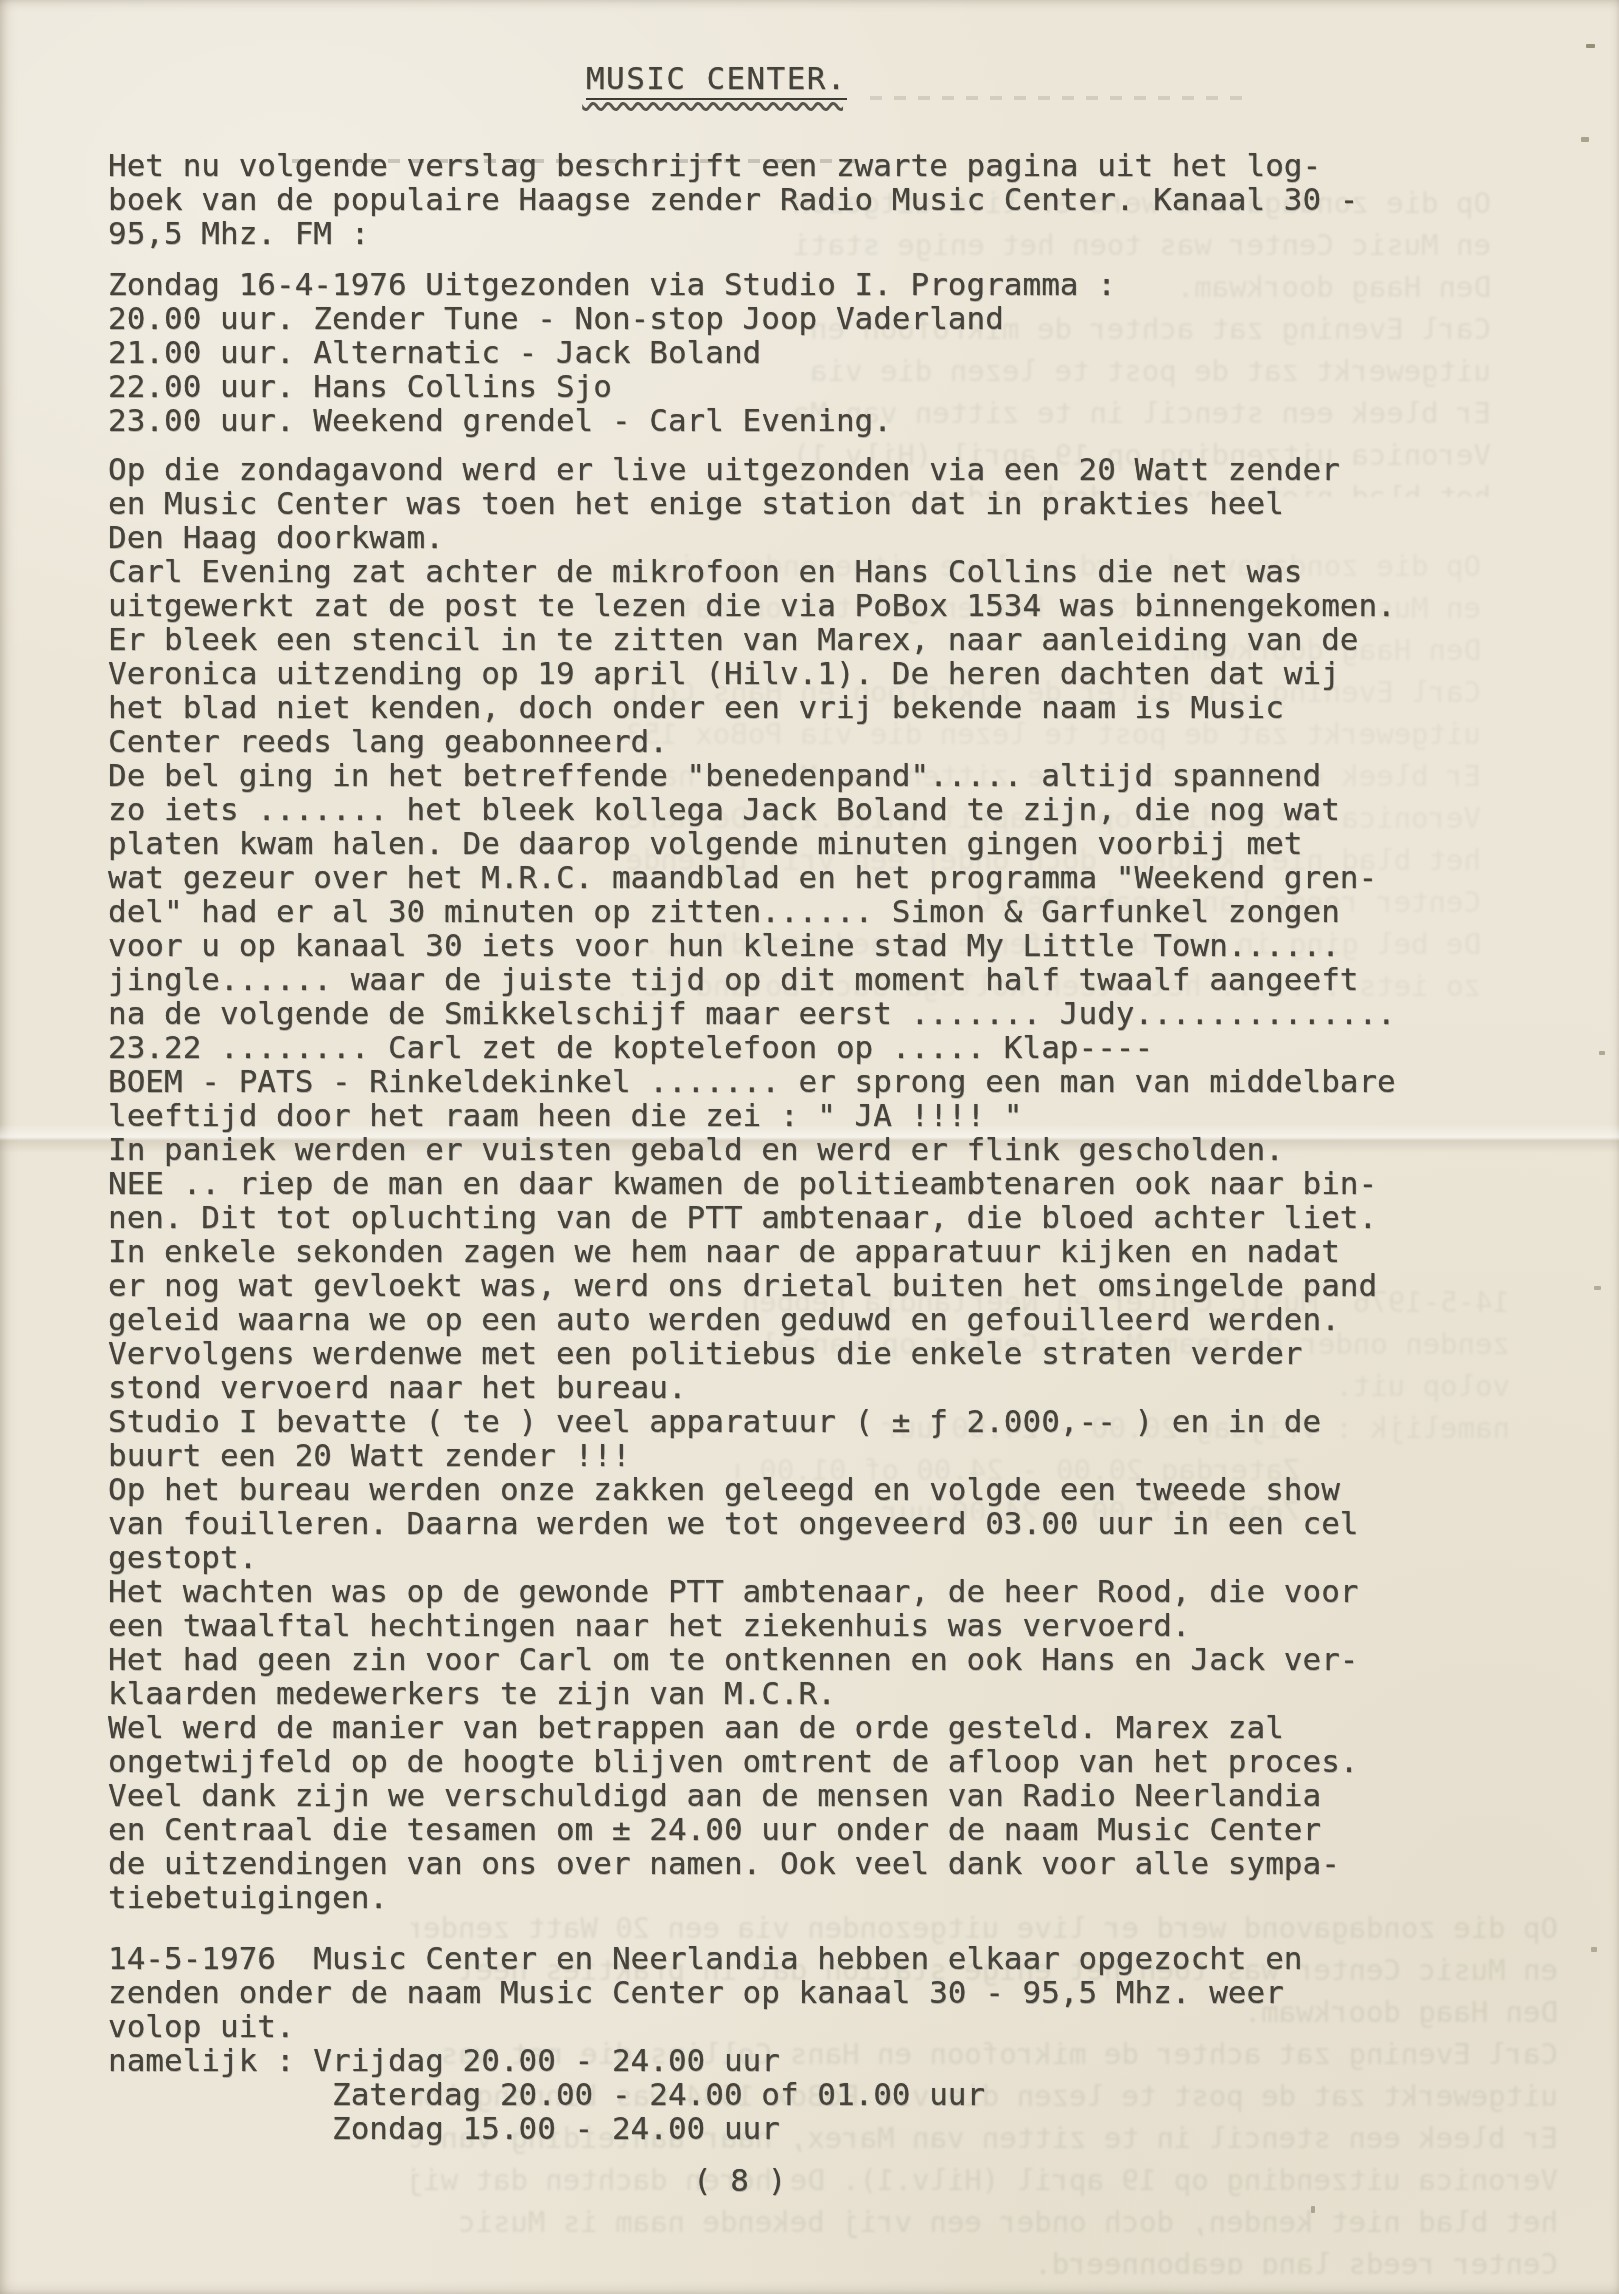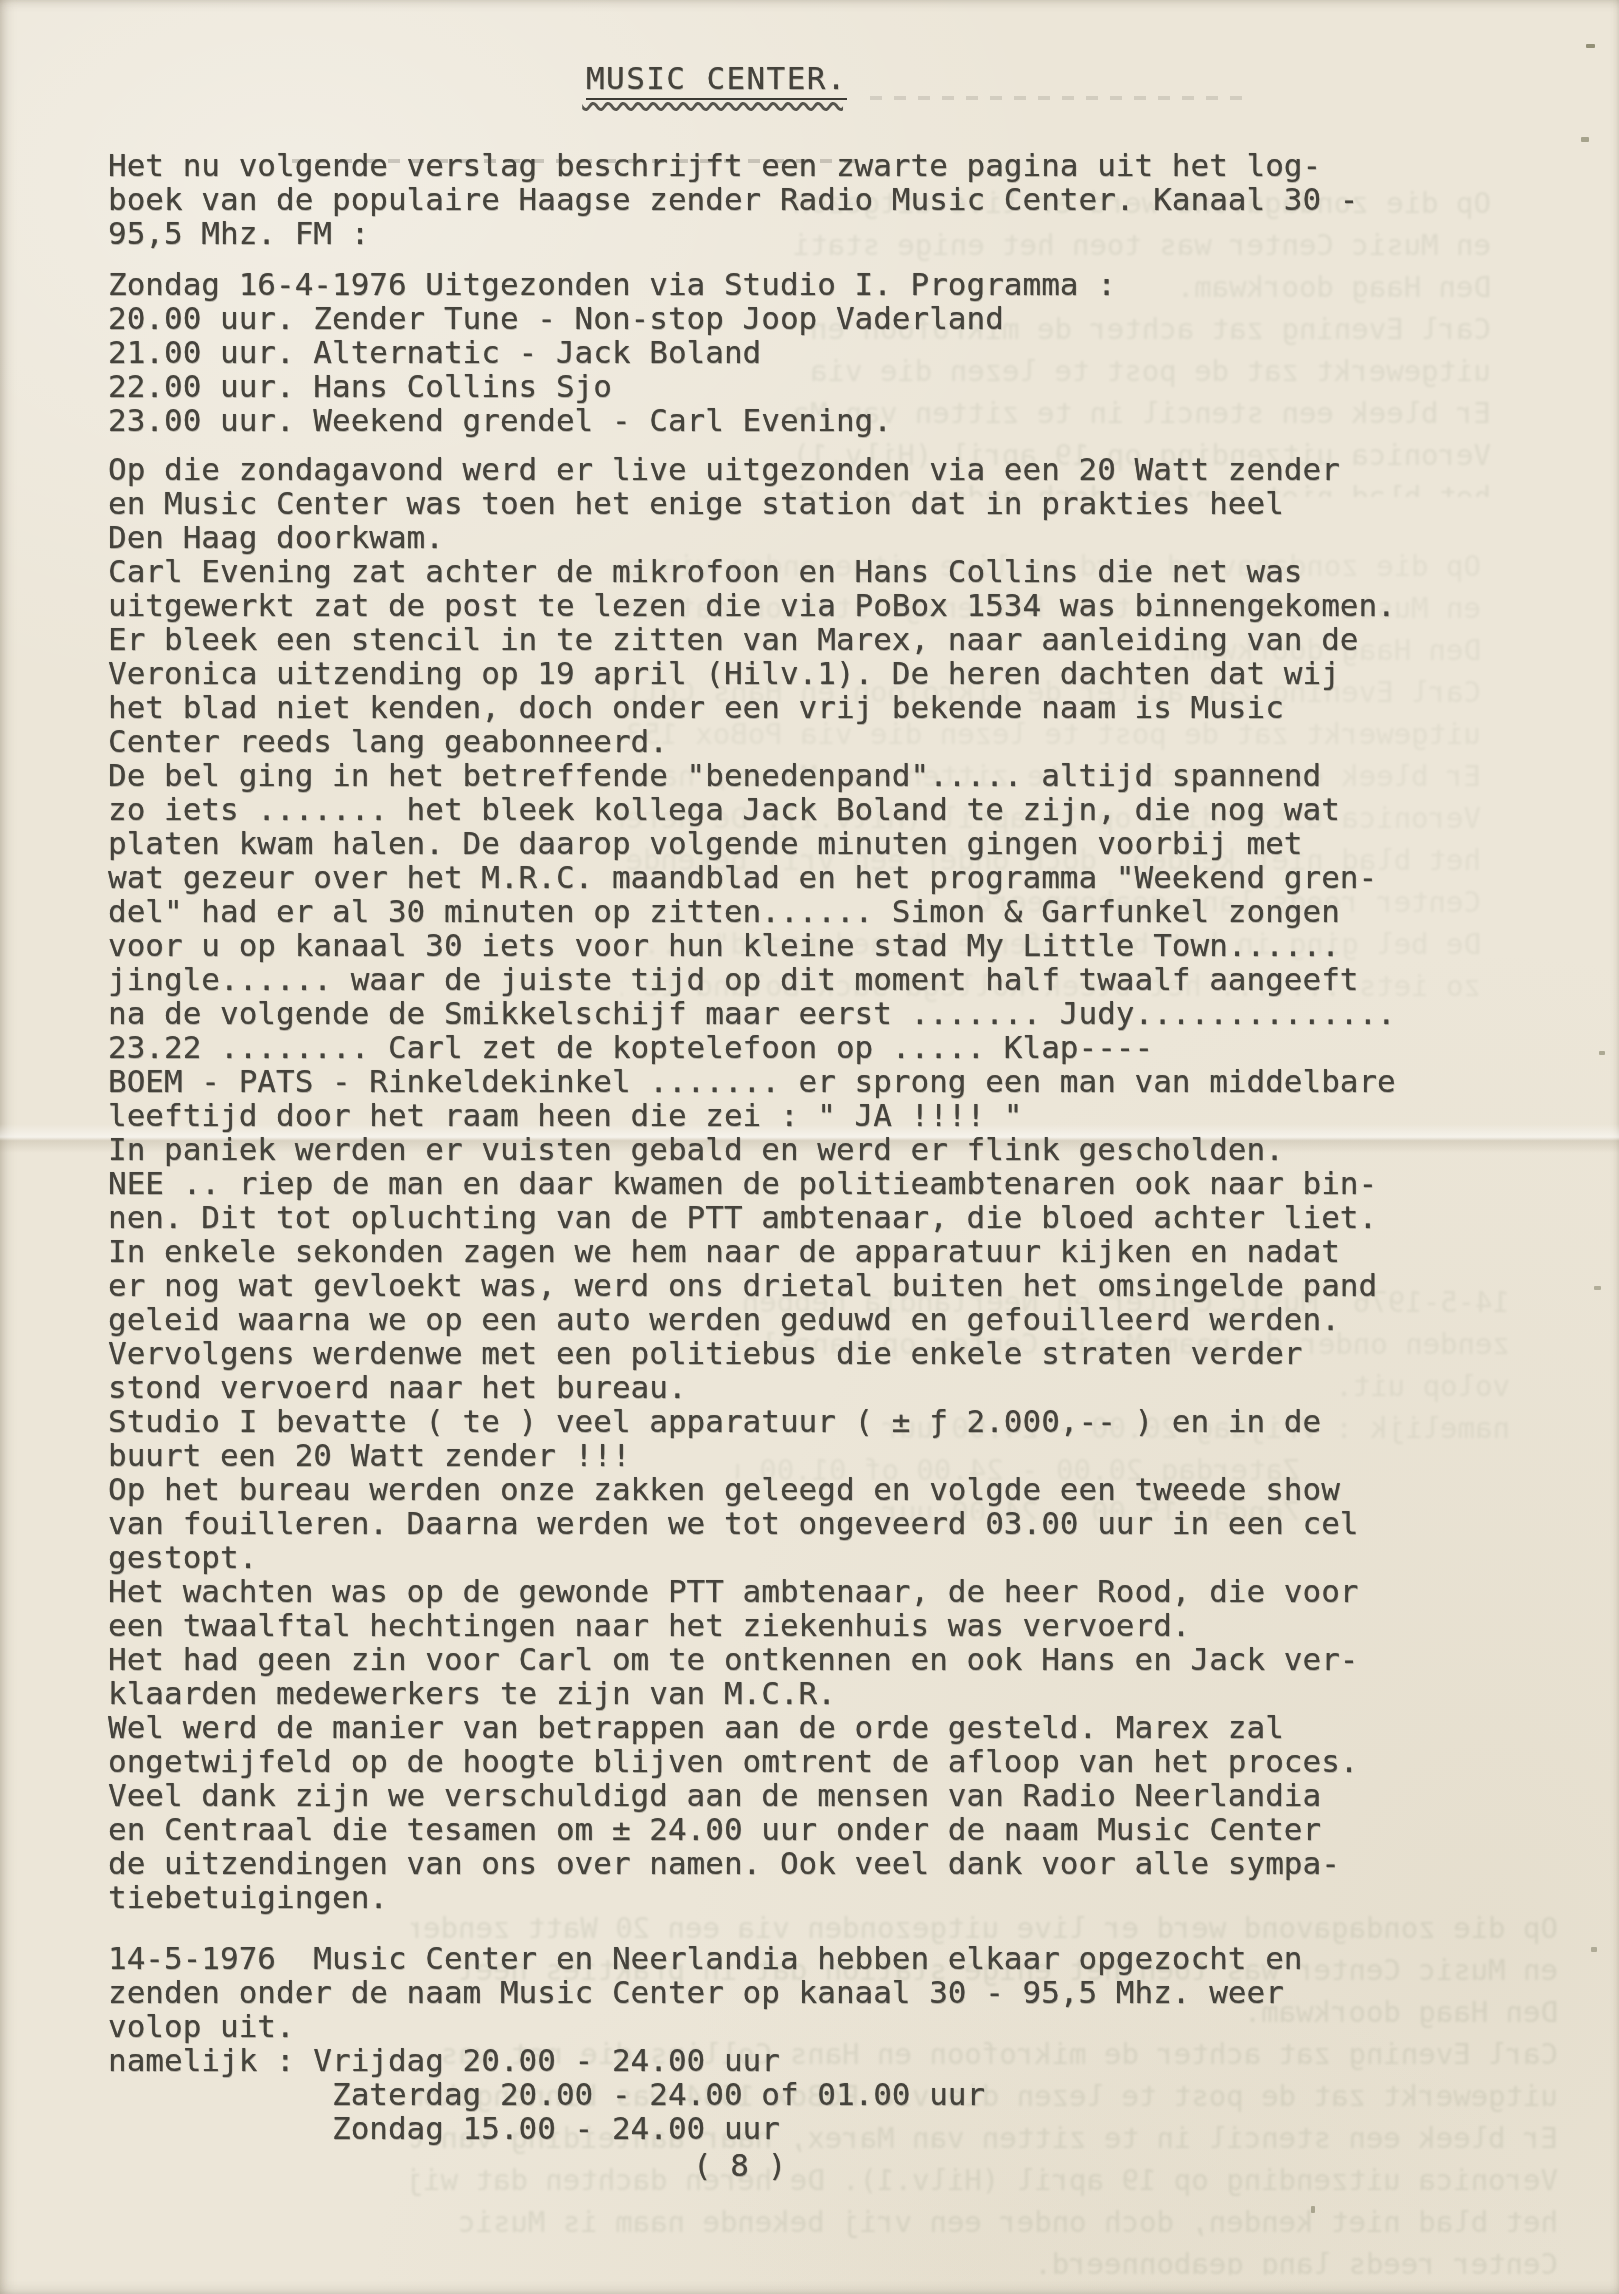--- a/index.html
+++ b/index.html
@@ -76,21 +76,21 @@
     text-decoration-thickness: 2.9px;
     text-underline-offset: 9.6px;
     pointer-events: none;
     user-select: none;
   }
 
   .salutation { margin-bottom: 19px; }
   .intro      { margin-bottom: 17px; margin-top: 33px; }
   .program    { margin-bottom: 15.3px; }
   .report     { margin-bottom: 27px; }
-  .closing    { margin-bottom: 3px; }
+  .closing    { margin-bottom: 18px; }
   .page-number { margin-left: 585px; white-space: pre; }
 
   
   .smudge {
     position: absolute; height: 3.8px;
     background: repeating-linear-gradient(90deg,
       rgba(80,77,68,.55) 0 12.4px, rgba(80,77,68,0) 12.4px 24px);
     filter: blur(0.6px);
     pointer-events: none;
   }

